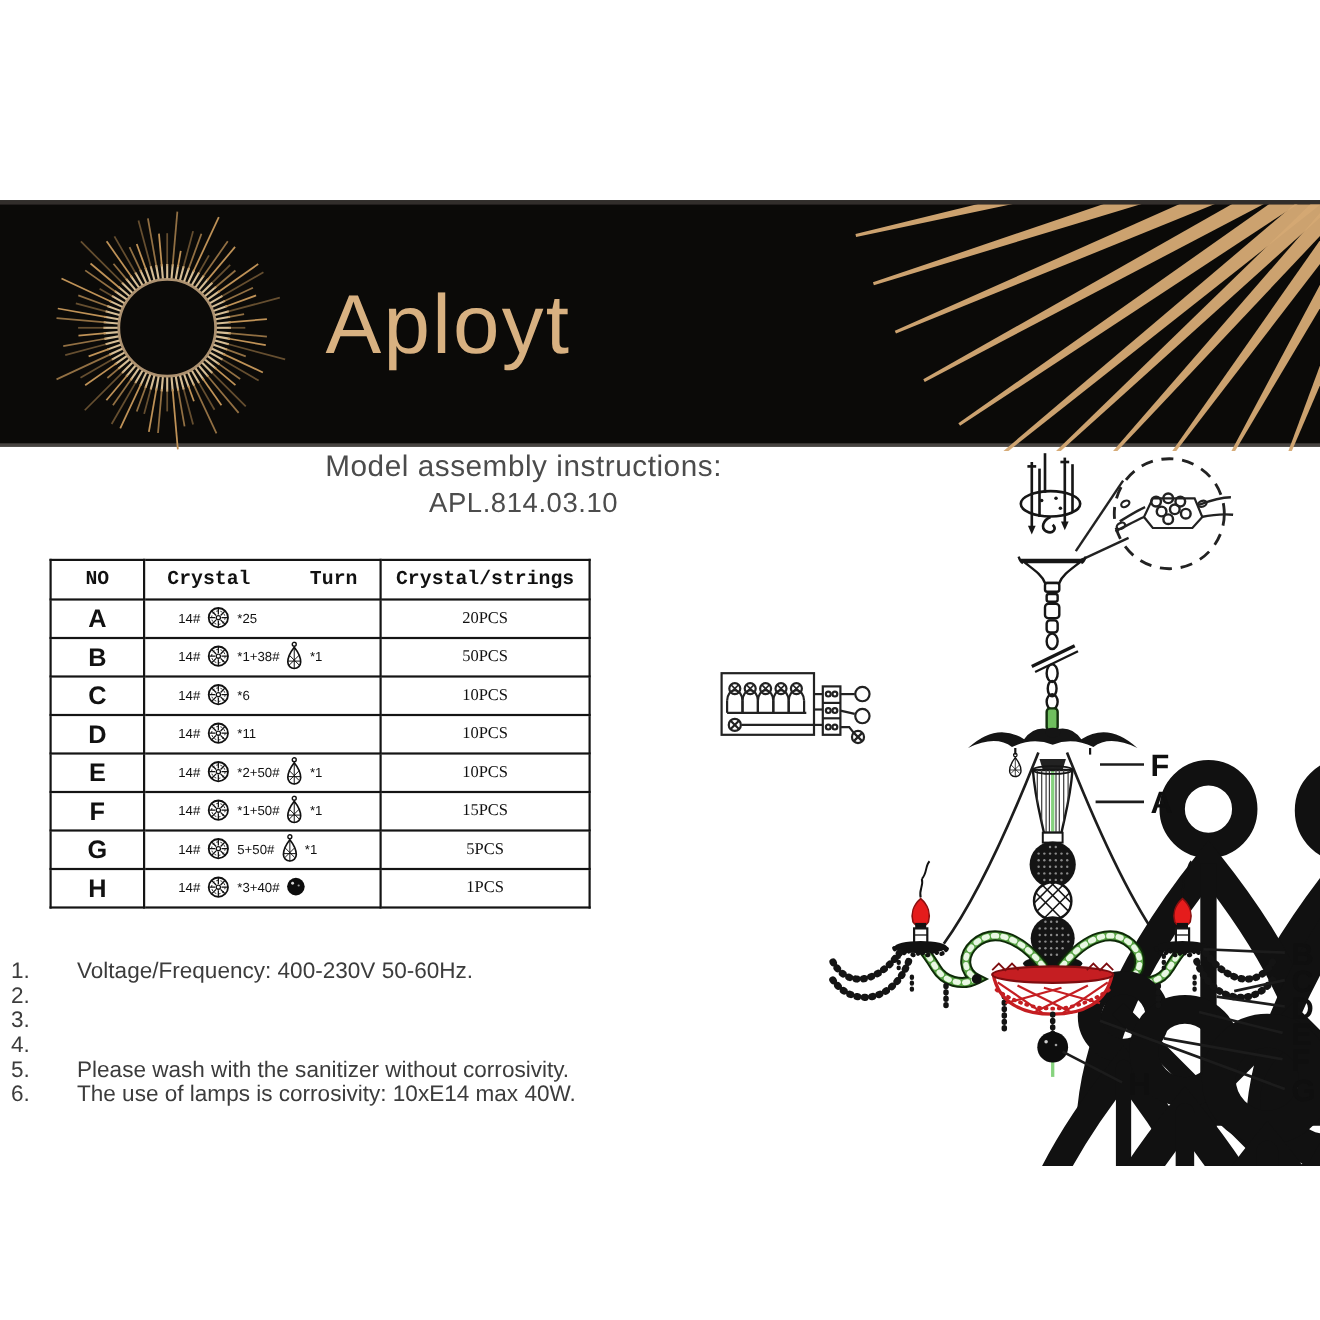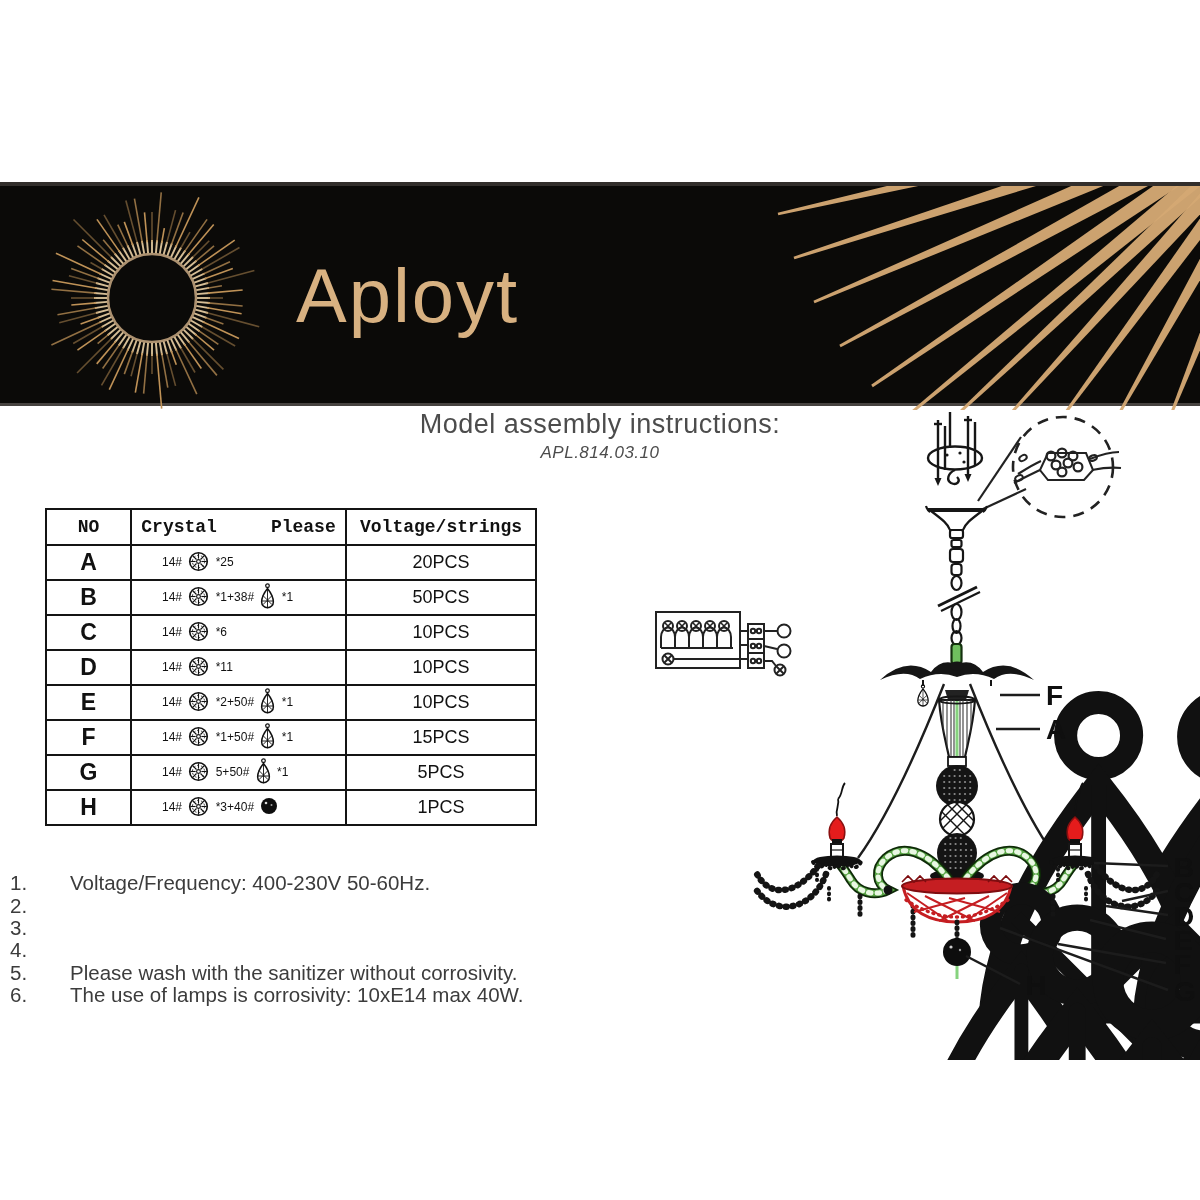--- a/index.html
+++ b/index.html
@@ -14,35 +14,35 @@
     position:absolute;left:0;top:182px;width:1200px;height:224px;
     background:#0b0a08;border-top:4px solid #322e2b;border-bottom:3px solid #474340;
     box-sizing:border-box;
   }
   .banner svg{position:absolute;left:0;top:0;}
   .wordmark{
     position:absolute;left:296px;top:66px;color:#d8b181;font-size:76px;
     letter-spacing:2px;font-family:"Liberation Sans",sans-serif;font-weight:400;
   }
   
-  .title-block{position:absolute;left:0;top:409px;width:1200px;text-align:center;color:#4c4c4c;}
+  .title-block{position:absolute;left:0;top:409px;width:952px;text-align:center;color:#4c4c4c;}
   .title-line1{font-size:27px;letter-spacing:.5px;}
-  .title-line2{font-size:17px;margin-top:3px;letter-spacing:.5px;font-style:italic;}
+  .title-line2{font-size:25px;margin-top:3px;letter-spacing:.5px;}
   
   .parts-table{
     position:absolute;left:45px;top:508px;width:490px;border-collapse:collapse;
     table-layout:fixed;color:#111;
   }
   .parts-table th,.parts-table td{border:2px solid #141414;text-align:center;padding:0;vertical-align:middle;}
   .parts-table th{height:34px;font-family:"Liberation Mono",monospace;font-weight:bold;font-size:18px;white-space:pre;}
   .parts-table td{height:33px;}
   .col-no{width:85px;}.col-model{width:215px;}.col-qty{width:190px;}
   td.cell-no{font-size:23px;font-weight:bold;font-family:"Liberation Sans",sans-serif;}
   td.cell-model{font-size:12px;font-weight:normal;text-align:left;padding-left:30px;white-space:nowrap;}
-  td.cell-qty{font-family:Liberation Sans, sans-serif;font-size:18px;}
+  td.cell-qty{font-family:Liberation Serif, serif;font-size:15px;}
   .ic{display:inline-block;vertical-align:middle;margin:0 3px;}
   
   .instructions{position:absolute;left:10px;top:872px;margin:0;padding:0;list-style:none;color:#3c3c3c;}
   .instructions li{display:flex;height:22.4px;align-items:center;font-size:20.5px;}
   .instructions .num{width:60px;flex:0 0 60px;}
   
   .diagram{position:absolute;left:600px;top:400px;}
   .dlabel{font-family:"Liberation Sans",sans-serif;font-weight:bold;font-size:28px;fill:#0f0f0f;}
 </style>
 </head>
@@ -224,22 +224,22 @@
 
   <table class="parts-table">
     <colgroup>
         <col class="col-no">
         <col class="col-model">
         <col class="col-qty">
       </colgroup>
     <thead>
       <tr>
         <th>NO</th>
-        <th>Crystal     Please</th>
-        <th>Voltage/strings</th>
+        <th>Crystal     Turn</th>
+        <th>Crystal/strings</th>
       </tr>
     </thead>
     <tbody id="parts-body">
         <tr>
           <td class="cell-no">A</td>
           <td class="cell-model">14# <span class="ic"><svg width="21" height="21" viewBox="0 0 22 22">
                 <circle cx="11" cy="11" r="9.2" fill="none" stroke="#111" stroke-width="1.7"></circle>
                 <circle cx="11" cy="11" r="6.4" fill="none" stroke="#111" stroke-width="0.9" stroke-dasharray="2 2"></circle>
                 <line x1="14.0" y1="11.0" x2="19.6" y2="11.0" stroke="#111" stroke-width="1.2"></line>
                 <line x1="13.1" y1="13.1" x2="17.1" y2="17.1" stroke="#111" stroke-width="1.2"></line>

